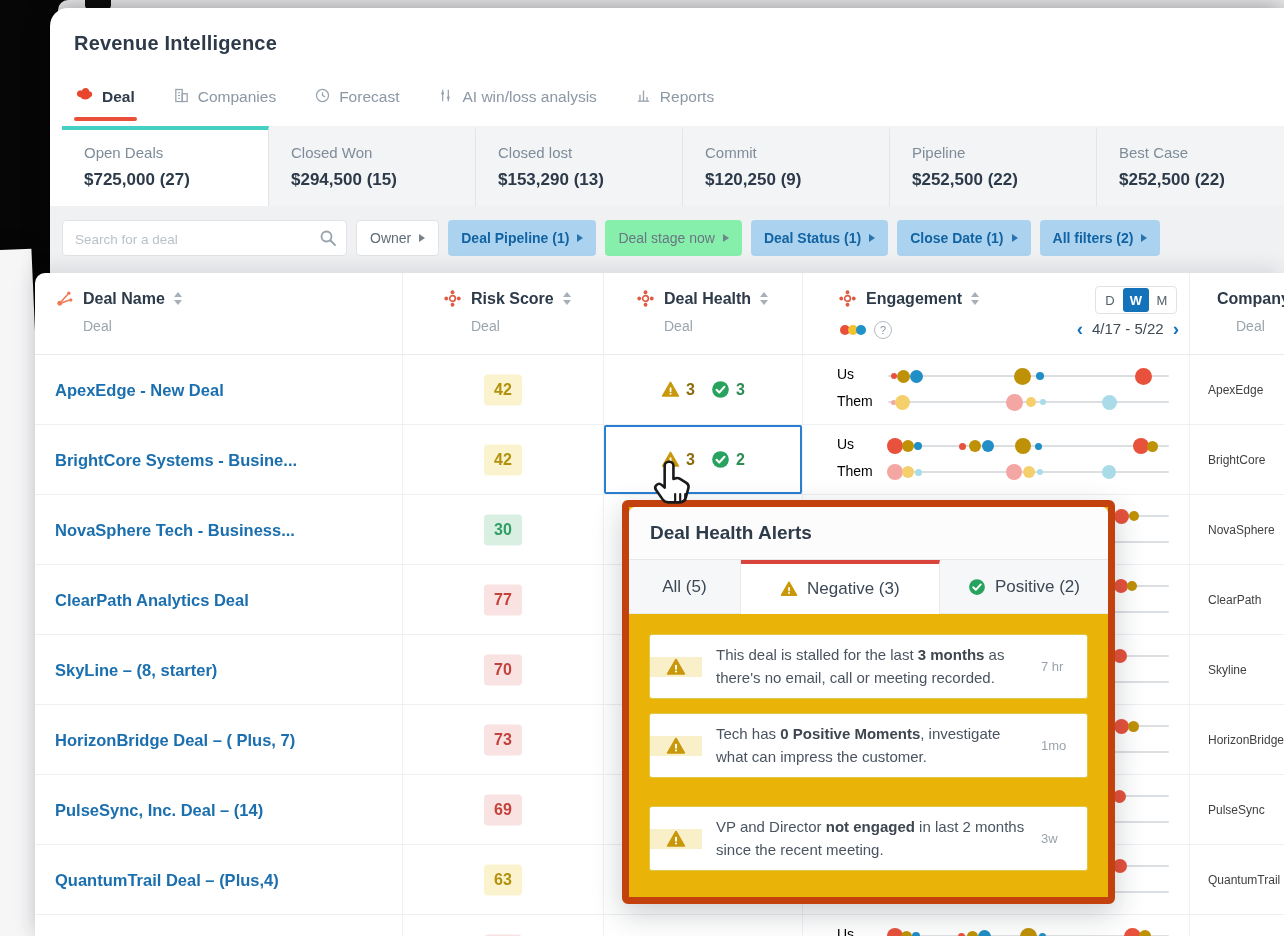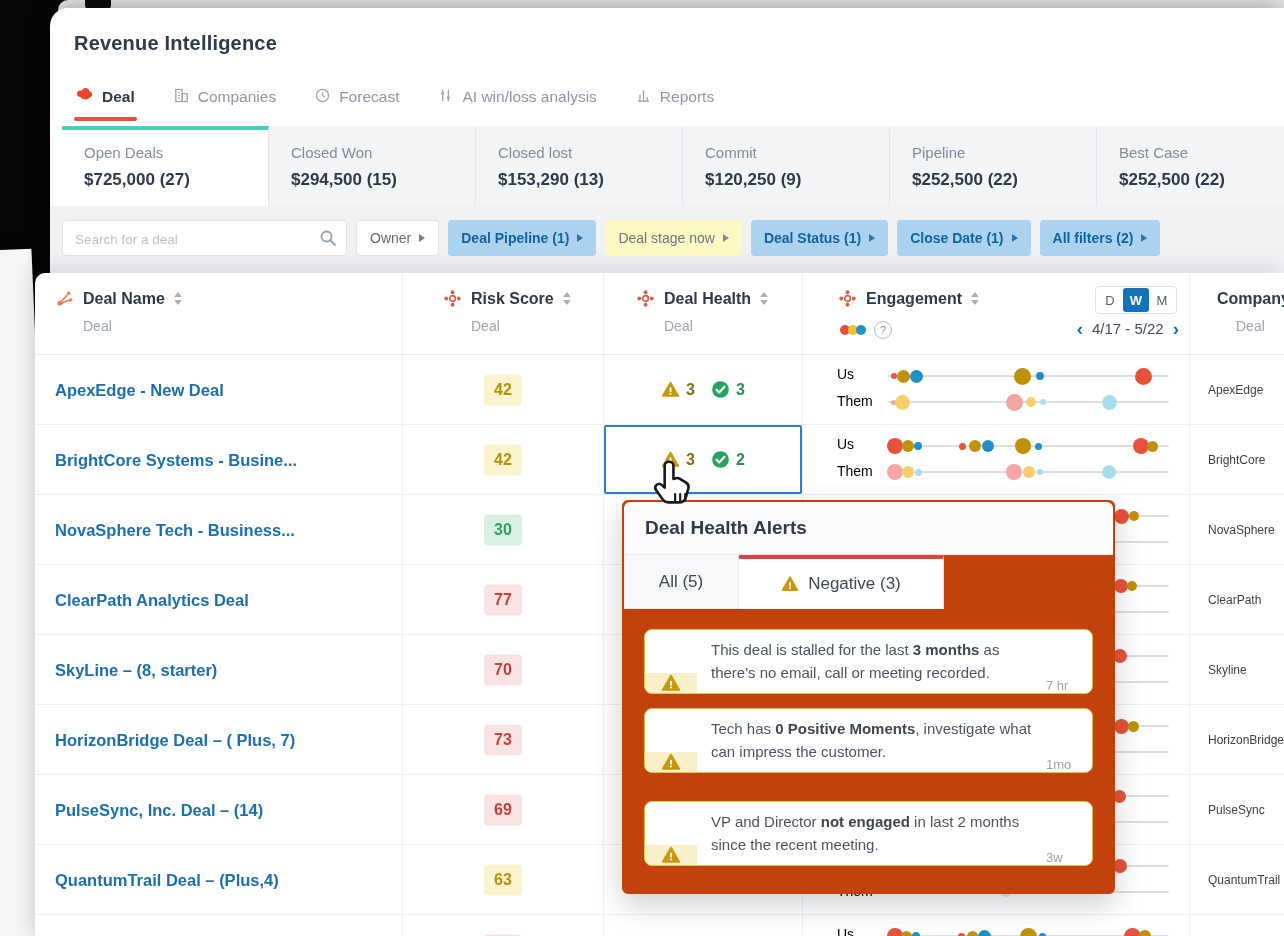--- a/index.html
+++ b/index.html
@@ -31,21 +31,21 @@
   .filter-strip{position:absolute;left:0;top:198px;right:0;bottom:0;background:#f0f1f3;}
   .filter-row{position:absolute;left:12px;top:14px;display:flex;align-items:center;gap:9px;}
   .search-box{position:relative;width:285px;height:36px;background:#fff;border:1px solid #e0e4e7;border-radius:4px;box-sizing:border-box;}
   .search-box input{position:absolute;left:10px;top:0;width:240px;height:34px;border:none;outline:none;font-size:13.5px;color:#45505a;background:transparent;font-family:inherit;}
   .search-box input::placeholder{color:#b9c1c9;}
   .search-box .mag{position:absolute;right:9px;top:8px;}
   .chip{height:36px;box-sizing:border-box;display:flex;align-items:center;gap:8px;padding:0 13px;border-radius:4px;
     font-size:14px;cursor:pointer;white-space:nowrap;}
   .chip .caret{width:0;height:0;border-top:4.5px solid transparent;border-bottom:4.5px solid transparent;border-left:6px solid currentColor;opacity:.85;}
   .chip.plain{background:#fff;border:1px solid #dfe3e6;color:#5f6b76;}
-  .chip.muted{background:#fef9c3;color:#6a7682;}
+  .chip.muted{background:#86efac;color:#6a7682;}
   .chip.active{background:#abd3ef;color:#1263a3;font-weight:700;}
   
   .table-card{position:absolute;left:35px;top:273px;width:1249px;bottom:0;background:#fff;border-radius:10px 0 0 0;
     box-shadow:-4px -4px 20px rgba(25,35,45,.12);z-index:5;}
   .thead{position:absolute;left:0;top:0;width:100%;height:82px;border-bottom:1px solid #e7e9eb;box-sizing:border-box;}
   .hcell{position:absolute;top:0;height:82px;box-sizing:border-box;border-right:1px solid #eceef0;}
   .h-deal{left:0;width:368px;padding:16px 0 0 20px;}
   .h-risk{left:368px;width:201px;padding:16px 0 0 40px;}
   .h-health{left:569px;width:199px;padding:16px 0 0 32px;}
   .h-eng{left:768px;width:387px;}
@@ -86,31 +86,31 @@
   .h-pos{font-size:16px;font-weight:700;color:#2b8d52;}
   .eng-lab{position:absolute;left:34px;font-size:14px;color:#000000;}
   .eng-lab.us{top:11px;} .eng-lab.them{top:38px;}
   .eng-line{position:absolute;left:85px;width:281px;height:2px;background:#dcdfe2;border-radius:1px;}
   .eng-line.us{top:20px;} .eng-line.them{top:46px;}
   .dot{position:absolute;border-radius:50%;}
   .d-red{background:#e8523c;} .d-olive{background:#bf9106;} .d-blue{background:#1f8fc6;}
   .d-pink{background:#f4a6a2;} .d-yellow{background:#f4cf6b;} .d-lblue{background:#a9dbe9;}
   .comp-name{padding-left:18px;font-size:12px;color:#404040;white-space:nowrap;}
   
-  .popup{position:absolute;left:622px;top:500px;width:493px;background:#c2410c;border:2px solid #c2410c;border-radius:6px;
+  .popup{position:absolute;left:622px;top:500px;width:493px;background:#eab308;border:7px solid #c2410c;border-radius:6px;
     box-shadow:0 10px 30px rgba(20,30,40,.22);z-index:40;box-sizing:border-box;}
   .popup-head{height:52px;display:flex;align-items:center;padding-left:21px;border-bottom:1px solid #e6e8ea;
     font-size:19px;font-weight:700;color:#2e3b4a;background:#fcfcfd;border-radius:6px 6px 0 0;}
   .ptabs{display:flex;height:54px;}
   .ptab{box-sizing:border-box;display:flex;align-items:center;justify-content:center;gap:9px;font-size:17px;color:#3c4856;
     background:#f6f7f8;border-right:1px solid #e8eaec;border-bottom:1px solid #e8eaec;cursor:pointer;}
   .ptab.t0{width:115px;} .ptab.t1{width:205px;} .ptab.t2{width:173px;border-right:none;}
   .ptab.on{background:#fff;border-bottom:none;border-top:4px solid #d9453c;}
   .pbody{padding:20px 20px 26px 20px;}
-  .alert{display:flex;align-items:flex-end;border:1px solid #ddc84a;border-radius:8px;min-height:62px;margin-bottom:14px;
+  .alert{display:flex;align-items:center;border:1px solid #ddc84a;border-radius:3px;min-height:62px;margin-bottom:14px;
     overflow:hidden;background:#fff;}
   .alert.gap{margin-top:28px;}
   .alert:last-child{margin-bottom:0;}
   .al-stripe{width:52px;flex:none;background:#f9efc9;display:flex;align-items:center;justify-content:center;}
   .al-text{flex:1;padding:9px 10px 9px 14px;font-size:15px;line-height:1.5;color:#4a5460;display:flex;align-items:center;}
   .al-text b{color:#3e4650;}
   .al-time{width:46px;flex:none;display:flex;align-items:center;font-size:13px;color:#9aa3ac;}
   
   .cursor{position:absolute;left:650px;top:458px;z-index:60;}
 </style>
@@ -579,20 +579,27 @@
           <span>All (5)</span>
         </div>
         <div class="ptab t1 on">
           <svg width="18" height="18" viewBox="0 0 24 24">
             <path d="M12 3 L22 20.3 H2 Z" fill="#c9980a" stroke="#c9980a" stroke-width="2" stroke-linejoin="round"></path>
             <rect x="10.9" y="9.2" width="2.3" height="6" rx="1.1" fill="#fff"></rect>
             <circle cx="12" cy="17.4" r="1.3" fill="#fff"></circle>
           </svg>
           <span>Negative (3)</span>
         </div>
+        <div class="ptab t2">
+          <svg width="18" height="18" viewBox="0 0 24 24">
+            <circle cx="12" cy="12" r="10.5" fill="#27a35f"></circle>
+            <path d="M7 12.4 L10.4 15.8 L17 8.6" stroke="#fff" stroke-width="2.6" fill="none" stroke-linecap="round" stroke-linejoin="round"></path>
+          </svg>
+          <span>Positive (2)</span>
+        </div>
       </div>
     <div class="pbody" id="pbody">
         <div class="alert">
           <div class="al-stripe">
             <svg width="20" height="20" viewBox="0 0 24 24">
               <path d="M12 3 L22 20.3 H2 Z" fill="#c9980a" stroke="#c9980a" stroke-width="2" stroke-linejoin="round"></path>
               <rect x="10.9" y="9.2" width="2.3" height="6" rx="1.1" fill="#fff"></rect>
               <circle cx="12" cy="17.4" r="1.3" fill="#fff"></circle>
             </svg>
           </div>

